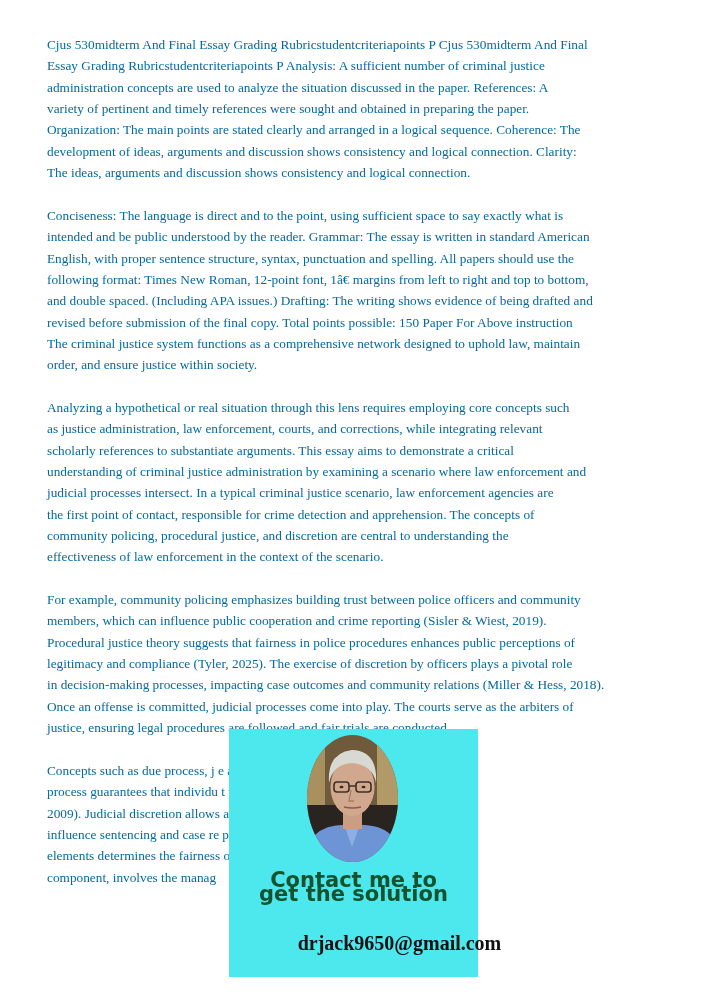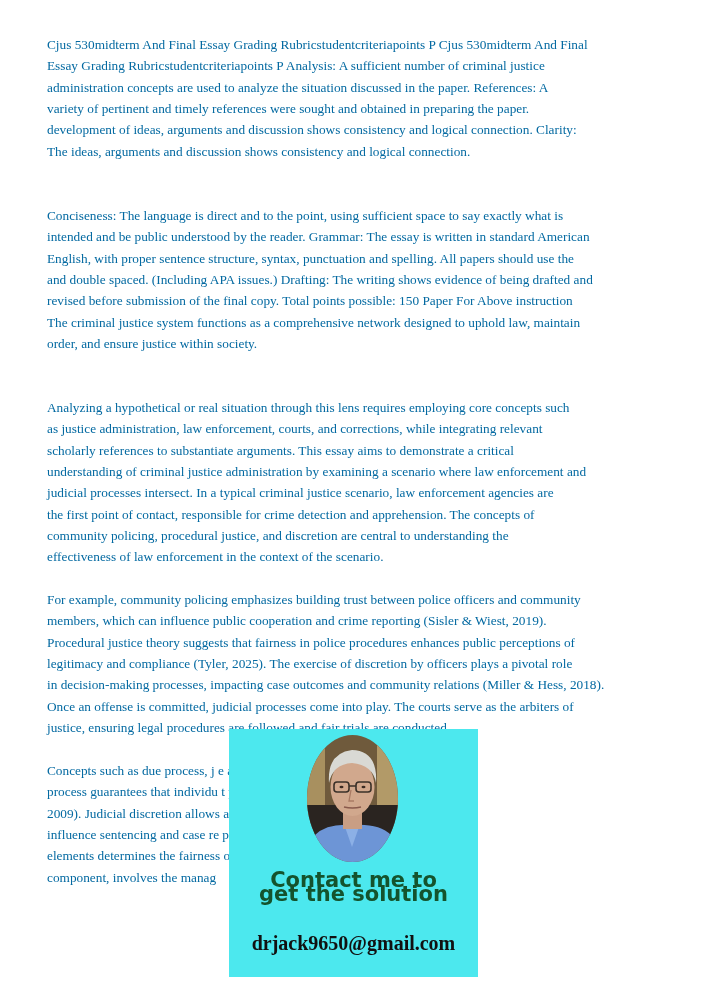--- a/index.html
+++ b/index.html
@@ -39,27 +39,29 @@
 </head>
 <body>
 
 <div class="page">
   <div id="paras">
       <div class="para" style="top: 34px;">
         <p class="line">Cjus 530midterm And Final Essay Grading Rubricstudentcriteriapoints P Cjus 530midterm And Final</p>
         <p class="line">Essay Grading Rubricstudentcriteriapoints P Analysis: A sufficient number of criminal justice</p>
         <p class="line">administration concepts are used to analyze the situation discussed in the paper. References: A</p>
         <p class="line">variety of pertinent and timely references were sought and obtained in preparing the paper.</p>
+        <p class="line">Organization: The main points are stated clearly and arranged in a logical sequence. Coherence: The</p>
         <p class="line">development of ideas, arguments and discussion shows consistency and logical connection. Clarity:</p>
         <p class="line">The ideas, arguments and discussion shows consistency and logical connection.</p>
       </div>
       <div class="para" style="top: 205px;">
         <p class="line">Conciseness: The language is direct and to the point, using sufficient space to say exactly what is</p>
         <p class="line">intended and be public understood by the reader. Grammar: The essay is written in standard American</p>
         <p class="line">English, with proper sentence structure, syntax, punctuation and spelling. All papers should use the</p>
+        <p class="line">following format: Times New Roman, 12-point font, 1â€ margins from left to right and top to bottom,</p>
         <p class="line">and double spaced. (Including APA issues.) Drafting: The writing shows evidence of being drafted and</p>
         <p class="line">revised before submission of the final copy. Total points possible: 150 Paper For Above instruction</p>
         <p class="line">The criminal justice system functions as a comprehensive network designed to uphold law, maintain</p>
         <p class="line">order, and ensure justice within society.</p>
       </div>
       <div class="para" style="top: 397px;">
         <p class="line">Analyzing a hypothetical or real situation through this lens requires employing core concepts such</p>
         <p class="line">as justice administration, law enforcement, courts, and corrections, while integrating relevant</p>
         <p class="line">scholarly references to substantiate arguments. This essay aims to demonstrate a critical</p>
         <p class="line">understanding of criminal justice administration by examining a scenario where law enforcement and</p>
@@ -103,15 +105,15 @@
         <rect x="49" y="47" width="15" height="10" rx="3" fill="none" stroke="#3a3028" stroke-width="1.6"></rect>
         <line x1="42" y1="51" x2="49" y2="51" stroke="#3a3028" stroke-width="1.4"></line>
         <ellipse cx="34.5" cy="52" rx="2" ry="1.3" fill="#3a2a22"></ellipse>
         <ellipse cx="56.5" cy="52" rx="2" ry="1.3" fill="#3a2a22"></ellipse>
         <path d="M44 55 L42 66 L47 66" fill="none" stroke="#a97b64" stroke-width="1.3"></path>
         <path d="M37 72 Q45.5 74 54 72" fill="none" stroke="#8a5a4c" stroke-width="1.6"></path>
       </svg>
     </div>
     <div class="ad-headline" style="top:136px;">Contact me to</div>
     <div class="ad-headline" style="top:150px;">get the solution</div>
-    <div class="ad-email" style="top:203px;">drjack9650@gmail.com</div>
+    <div class="ad-email" style="top:203px;padding-left:46px;">drjack9650@gmail.com</div>
   </div>
 </div>
 
 </body></html>

